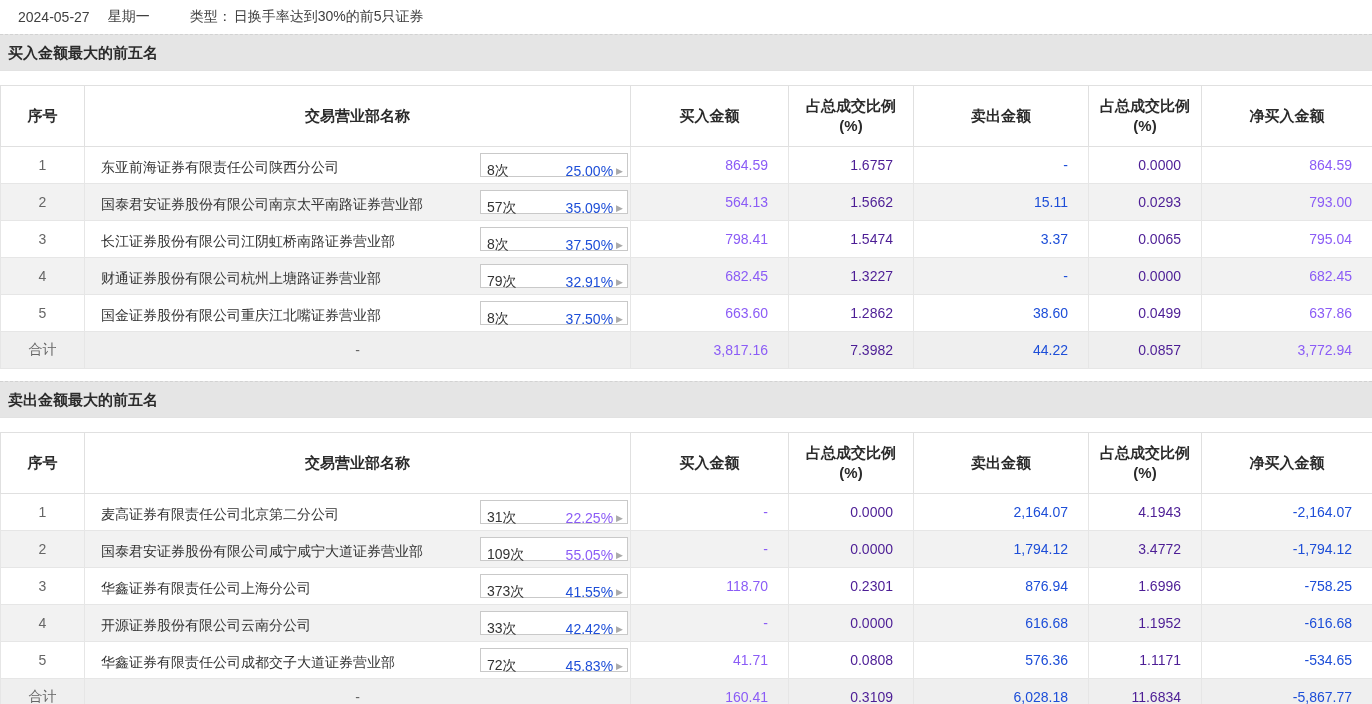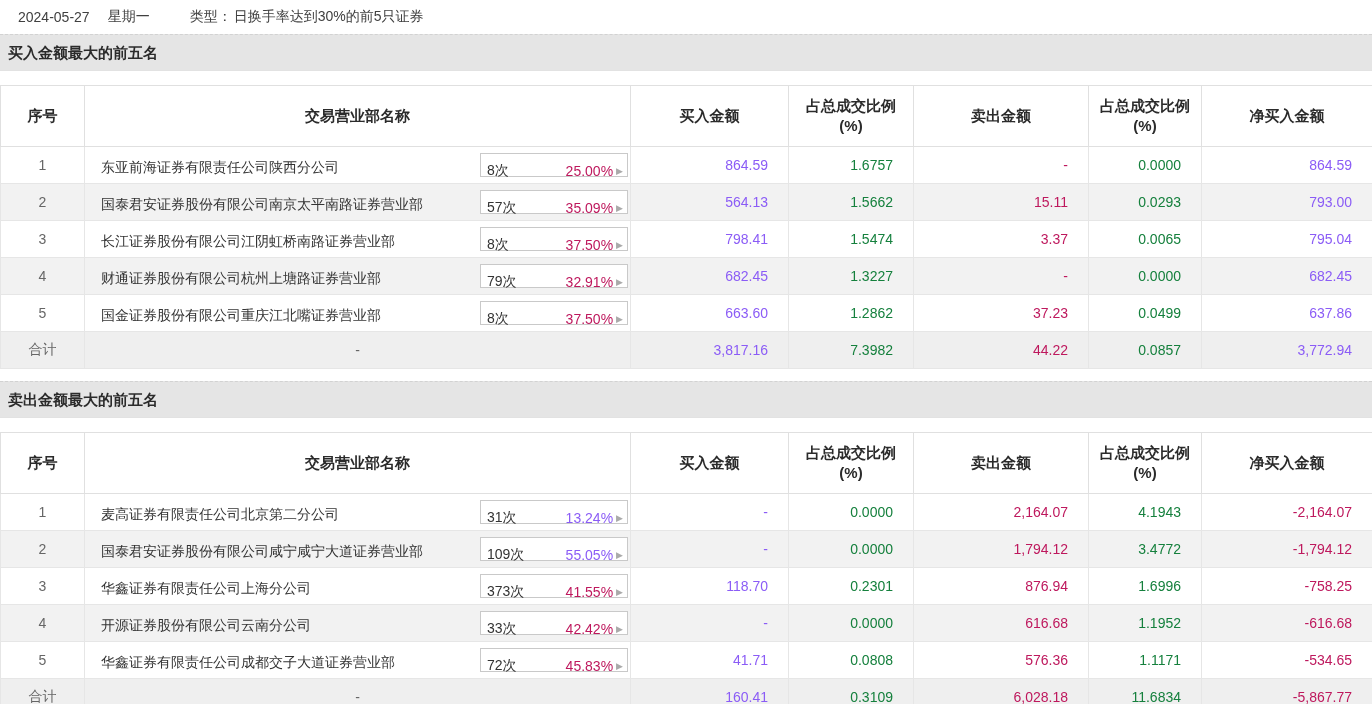--- a/index.html
+++ b/index.html
@@ -36,22 +36,22 @@
   }
   td{border:1px solid #e6e6e6;height:36px;font-size:14px;padding:0;}
   tr.even td{background:#f2f2f2;}
   tr.total-row td{background:#efefef;}
   td.no-cell{text-align:center;color:#666;}
   td.name-cell{padding-left:16px;color:#333;}
   td.name-cell .name-inner{display:flex;align-items:flex-end;justify-content:space-between;padding-right:2px;}
   td.name-cell.dash-cell{text-align:center;color:#666;padding-left:0;}
   td.num{text-align:right;padding-right:20px;}
   .c-red{color:#8b5cf6;}
-  .c-green{color:#be185d;}
-  .c-gray{color:#15803d;padding-left:6px;}
+  .c-green{color:#1d4ed8;}
+  .c-gray{color:#4c1d95;padding-left:6px;}
   
   .badge{
     display:inline-flex;align-items:center;width:148px;height:24px;
     border:1px solid #c9c9c9;background:#fff;box-sizing:border-box;
     padding:12px 4px 0 6px;cursor:pointer;flex:none;
   }
   .badge .times{color:#333;font-size:14px;}
   .badge .pct{margin-left:auto;font-size:14px;}
   .badge .arrow{color:#aaaaaa;font-size:9px;margin-left:3px;line-height:1;}
 </style>
@@ -170,21 +170,21 @@
             <span class="dept-name">国金证券股份有限公司重庆江北嘴证券营业部</span>
             <span class="badge">
               <span class="times">8次</span>
               <span class="pct c-green">37.50%</span>
               <span class="arrow">▶</span>
             </span>
           </div>
         </td>
         <td class="num c-red">663.60</td>
         <td class="num c-gray">1.2862</td>
-        <td class="num c-green">37.23</td>
+        <td class="num c-green">38.60</td>
         <td class="num c-gray">0.0499</td>
         <td class="num c-red">637.86</td>
       </tr>
       <tr class="total-row">
         <td class="no-cell">合计</td>
         <td class="name-cell dash-cell">-</td>
         <td class="num c-red">3,817.16</td>
         <td class="num c-gray">7.3982</td>
         <td class="num c-green">44.22</td>
         <td class="num c-gray">0.0857</td>
@@ -220,21 +220,21 @@
       </tr>
     </thead>
   <tbody>
       <tr>
         <td class="no-cell">1</td>
         <td class="name-cell">
           <div class="name-inner">
             <span class="dept-name">麦高证券有限责任公司北京第二分公司</span>
             <span class="badge">
               <span class="times">31次</span>
-              <span class="pct c-red">13.24%</span>
+              <span class="pct c-red">22.25%</span>
               <span class="arrow">▶</span>
             </span>
           </div>
         </td>
         <td class="num c-red">-</td>
         <td class="num c-gray">0.0000</td>
         <td class="num c-green">2,164.07</td>
         <td class="num c-gray">4.1943</td>
         <td class="num c-green">-2,164.07</td>
       </tr>

